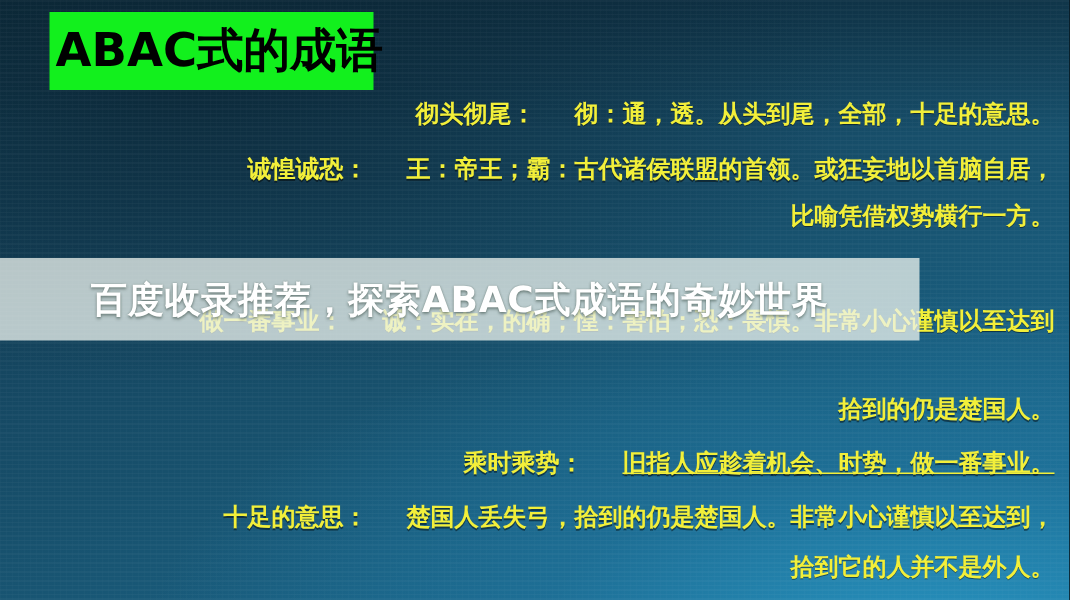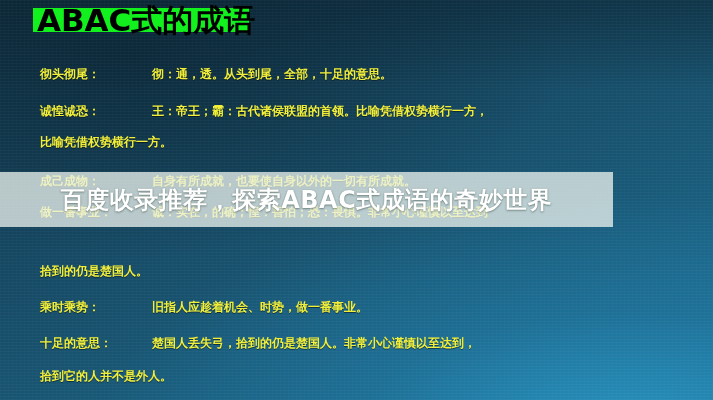--- a/index.html
+++ b/index.html
@@ -45,21 +45,21 @@
   #content {
     position: absolute;
     inset: 0;
   }
 
   #title-highlight {
     position: absolute;
     left: 33px;
     top: 8px;
     width: 216px;
-    height: 24px;
+    height: 52px;
     background: #12f01d;
     display: flex;
     align-items: center;
     padding: 0 4px;
     box-sizing: border-box;
   }
   #title-text {
     font-family: "DejaVu Sans", "Liberation Sans", sans-serif;
     font-size: 31px;
     font-weight: 700;
@@ -68,25 +68,26 @@
     letter-spacing: 0px;
     white-space: nowrap;
   }
 
   .entry {
     position: absolute;
     left: 40px;
     right: 10px;
     color: #f2ef3a;
     font-family: "DejaVu Serif", "Liberation Serif", serif;
-    font-size: 12px;
+    font-size: 16px;
     font-weight: 700;
     line-height: 1.0;
     white-space: nowrap;
     text-shadow: 0 1px 0 rgba(0,0,0,0.45);
+    text-align: right;
   }
   .entry .term {
     display: inline-block;
     min-width: 86px;
   }
   .entry .gap {
     display: inline-block;
     width: 26px;
   }
   .entry.cont {
@@ -131,38 +132,35 @@
 
     <div id="title-highlight">
       <span id="title-text">ABAC式的成语</span>
     </div>
 
     <div class="entry" style="top:68px;">
       <span class="term">彻头彻尾：</span><span class="gap"></span><span>彻：通，透。从头到尾，全部，十足的意思。</span>
     </div>
 
     <div class="entry" style="top:105px;">
-      <span class="term">诚惶诚恐：</span><span class="gap"></span><span>王：帝王；霸：古代诸侯联盟的首领。比喻凭借权势横行一方，</span>
+      <span class="term">诚惶诚恐：</span><span class="gap"></span><span>王：帝王；霸：古代诸侯联盟的首领。或狂妄地以首脑自居，</span>
     </div>
     <div class="entry cont" style="top:136px;">
       <span>比喻凭借权势横行一方。</span>
     </div>
 
-    <div class="entry" style="top:175px;">
-      <span class="term">成己成物：</span><span class="gap"></span><span>自身有所成就，也要使自身以外的一切有所成就。</span>
-    </div>
 
     <div class="entry" style="top:206px;">
       <span class="term">做一番事业：</span><span class="gap"></span><span>诚：实在，的确；惶：害怕；恐：畏惧。非常小心谨慎以至达到</span>
     </div>
     <div class="entry cont" style="top:265px;">
       <span>拾到的仍是楚国人。</span>
     </div>
 
-    <div class="entry" style="top:301px;">
+    <div class="entry" style="top:301px;text-decoration:underline;">
       <span class="term">乘时乘势：</span><span class="gap"></span><span>旧指人应趁着机会、时势，做一番事业。</span>
     </div>
 
     <div class="entry" style="top:337px;">
       <span class="term">十足的意思：</span><span class="gap"></span><span>楚国人丢失弓，拾到的仍是楚国人。非常小心谨慎以至达到，</span>
     </div>
     <div class="entry cont" style="top:370px;">
       <span>拾到它的人并不是外人。</span>
     </div>
 

